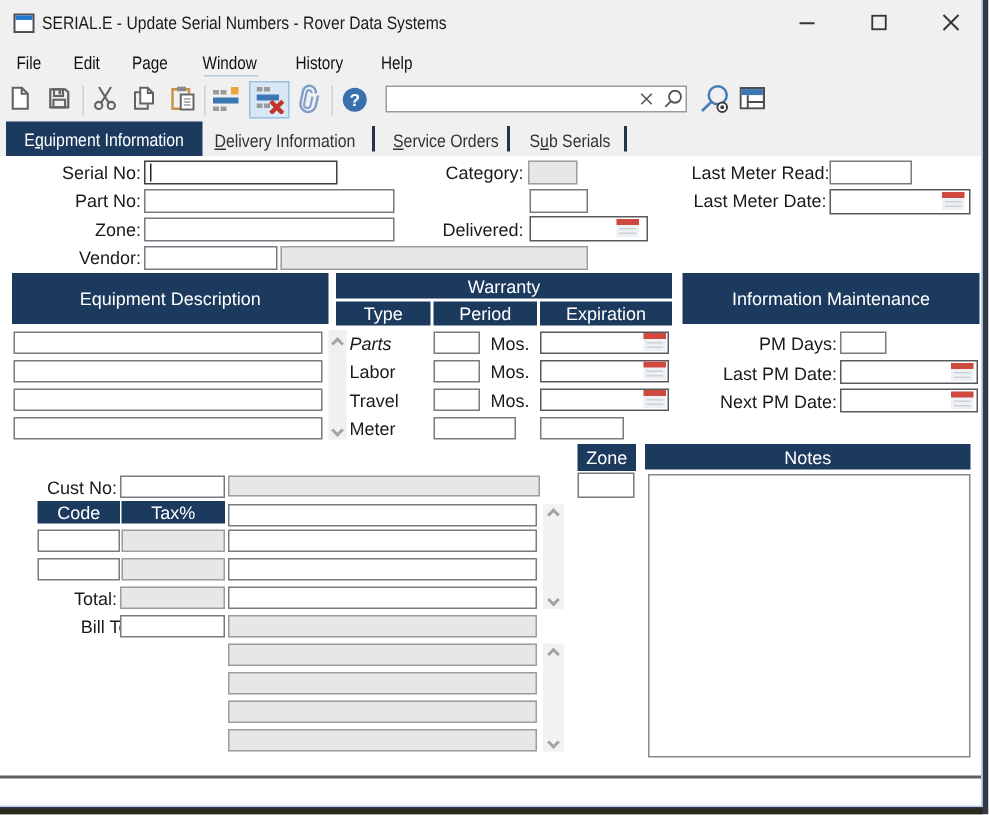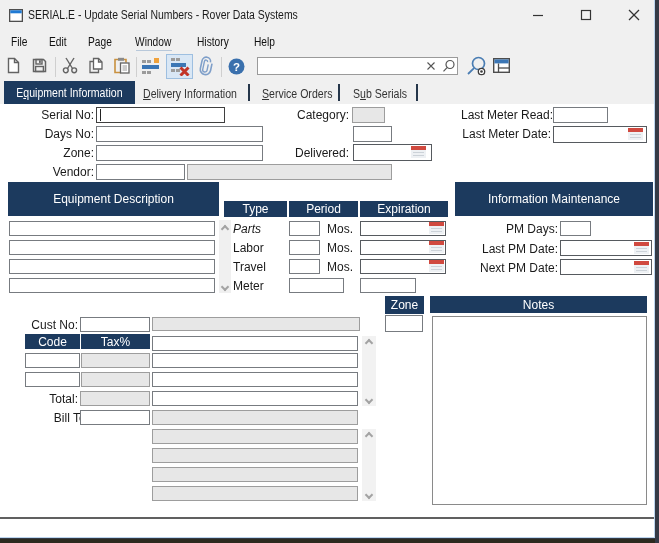--- a/index.html
+++ b/index.html
@@ -171,21 +171,21 @@
   <div id="content" style="position:absolute;left:0;top:104px;width:654px;height:413px;background:#fff;"></div>
 
   <div class="lbl" style="left:14px;top:108px;width:80px;">Serial No:</div>
   <div class="in" style="left:96px;top:107px;width:129px;height:16px;border-color:#3f3f3f;"></div>
   <div style="position:absolute;left:100px;top:109px;width:1px;height:12px;background:#222;"></div>
   <div class="lbl" style="left:269px;top:108px;width:80px;">Category:</div>
   <div class="gr" style="left:352px;top:107px;width:33px;height:16px;"></div>
   <div class="lbl" style="left:461px;top:108px;width:90px;">Last Meter Read:</div>
   <div class="in" style="left:553px;top:107px;width:55px;height:16px;"></div>
 
-  <div class="lbl" style="left:14px;top:127px;width:80px;">Days No:</div>
+  <div class="lbl" style="left:14px;top:127px;width:80px;">Part No:</div>
   <div class="in" style="left:96px;top:126px;width:167px;height:16px;"></div>
   <div class="lbl" style="left:269px;top:143px;width:80px;margin-top:25px;">Year:</div>
   <div class="in" style="left:353px;top:126px;width:39px;height:16px;"></div>
   <div class="lbl" style="left:461px;top:127px;width:90px;">Last Meter Date:</div>
   <div class="in" style="left:553px;top:126px;width:94px;height:17px;border-color:#565a5f;"></div>
   <div class="cal" style="left:628px;top:128px;"></div>
 
   <div class="lbl" style="left:14px;top:146px;width:80px;">Zone:</div>
   <div class="in" style="left:96px;top:145px;width:167px;height:16px;"></div>
   <div class="lbl" style="left:269px;top:146px;width:80px;">Delivered:</div>
@@ -198,20 +198,21 @@
 
   <div class="hdr" style="left:8px;top:182px;width:211px;height:34px;">Equipment Description</div>
   <div class="in" style="left:9px;top:221px;width:206px;height:15px;"></div>
   <div class="in" style="left:9px;top:240px;width:206px;height:15px;"></div>
   <div class="in" style="left:9px;top:259px;width:206px;height:15px;"></div>
   <div class="in" style="left:9px;top:278px;width:206px;height:15px;"></div>
   <div style="position:absolute;left:219px;top:220px;width:12px;height:73px;background:#f0f0f0;"></div>
   <div class="chu" style="left:222px;top:226px;"></div>
   <div class="chd" style="left:222px;top:284px;"></div>
 
+  <div class="hdr" style="left:224px;top:182px;width:224px;height:17px;">Warranty</div>
   <div class="hdr" style="left:224px;top:201px;width:63px;height:16px;">Type</div>
   <div class="hdr" style="left:289px;top:201px;width:69px;height:16px;">Period</div>
   <div class="hdr" style="left:360px;top:201px;width:88px;height:16px;">Expiration</div>
   <div class="lbl" style="left:233px;top:222px;width:45px;text-align:left;font-style:italic;">Parts</div>
   <div class="lbl" style="left:233px;top:241px;width:45px;text-align:left;">Labor</div>
   <div class="lbl" style="left:233px;top:260px;width:45px;text-align:left;">Travel</div>
   <div class="lbl" style="left:233px;top:279px;width:45px;text-align:left;">Meter</div>
   <div class="in" style="left:289px;top:221px;width:31px;height:15px;"></div>
   <div class="in" style="left:289px;top:240px;width:31px;height:15px;"></div>
   <div class="in" style="left:289px;top:259px;width:31px;height:15px;"></div>

